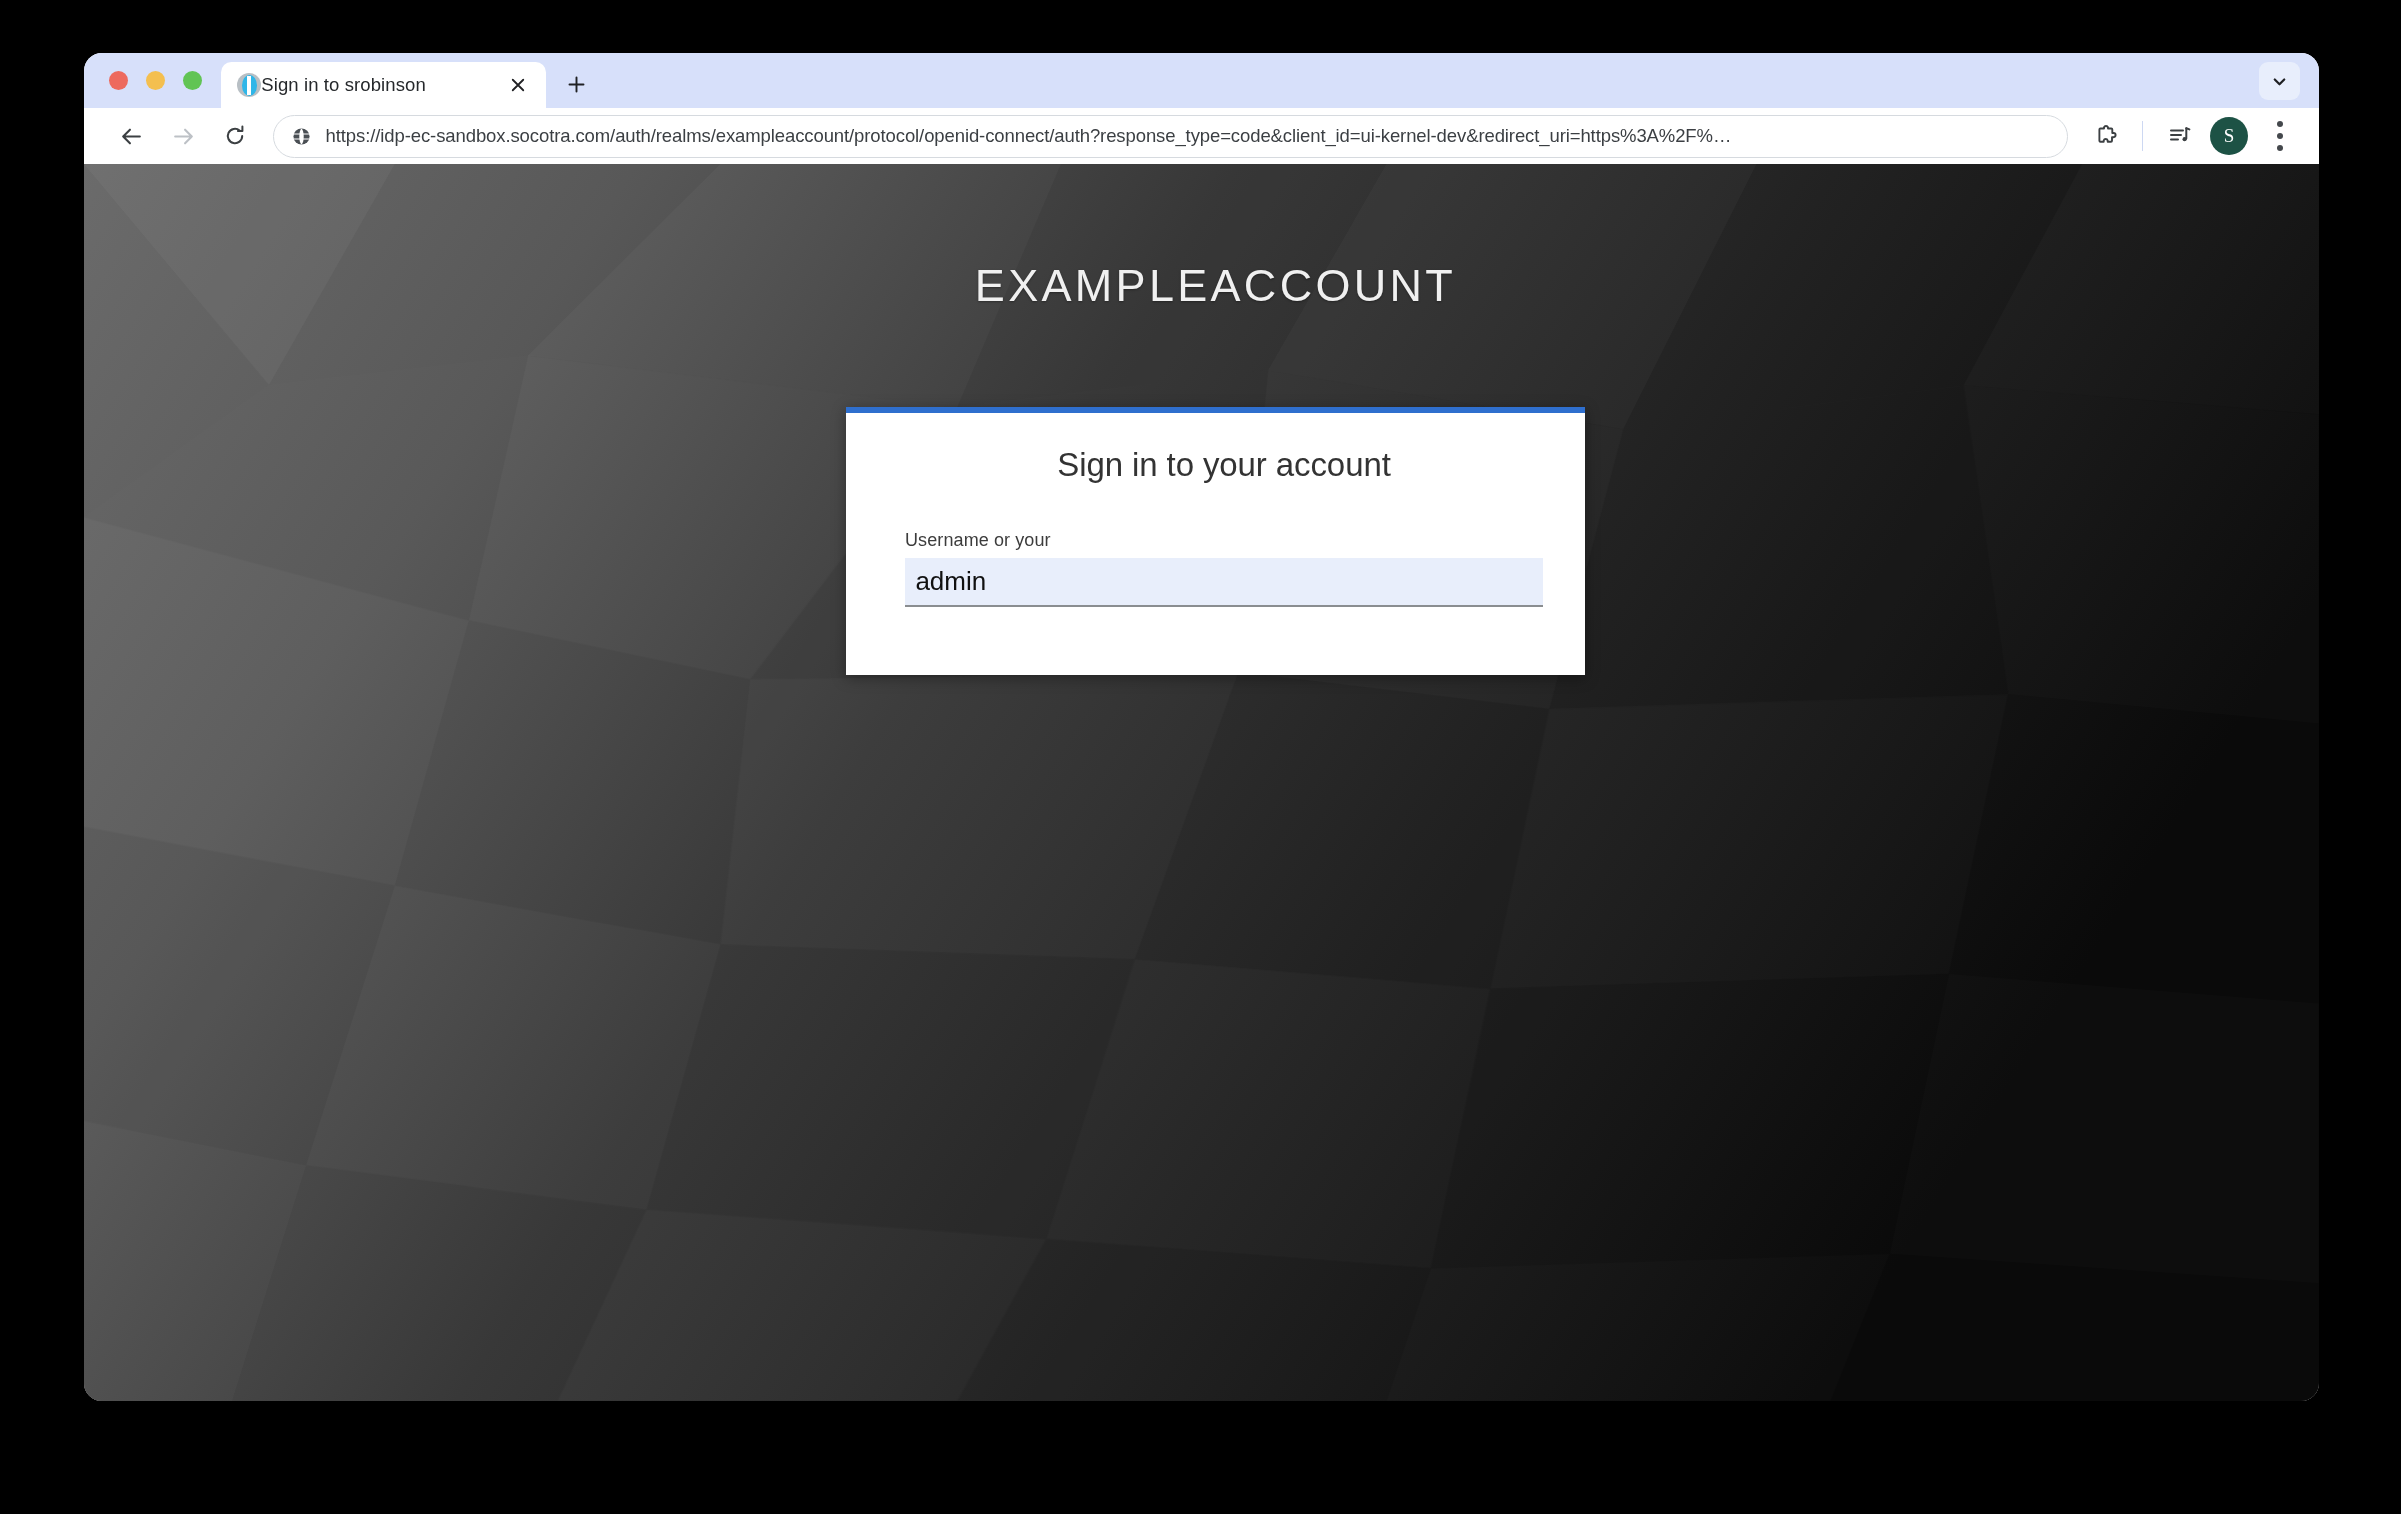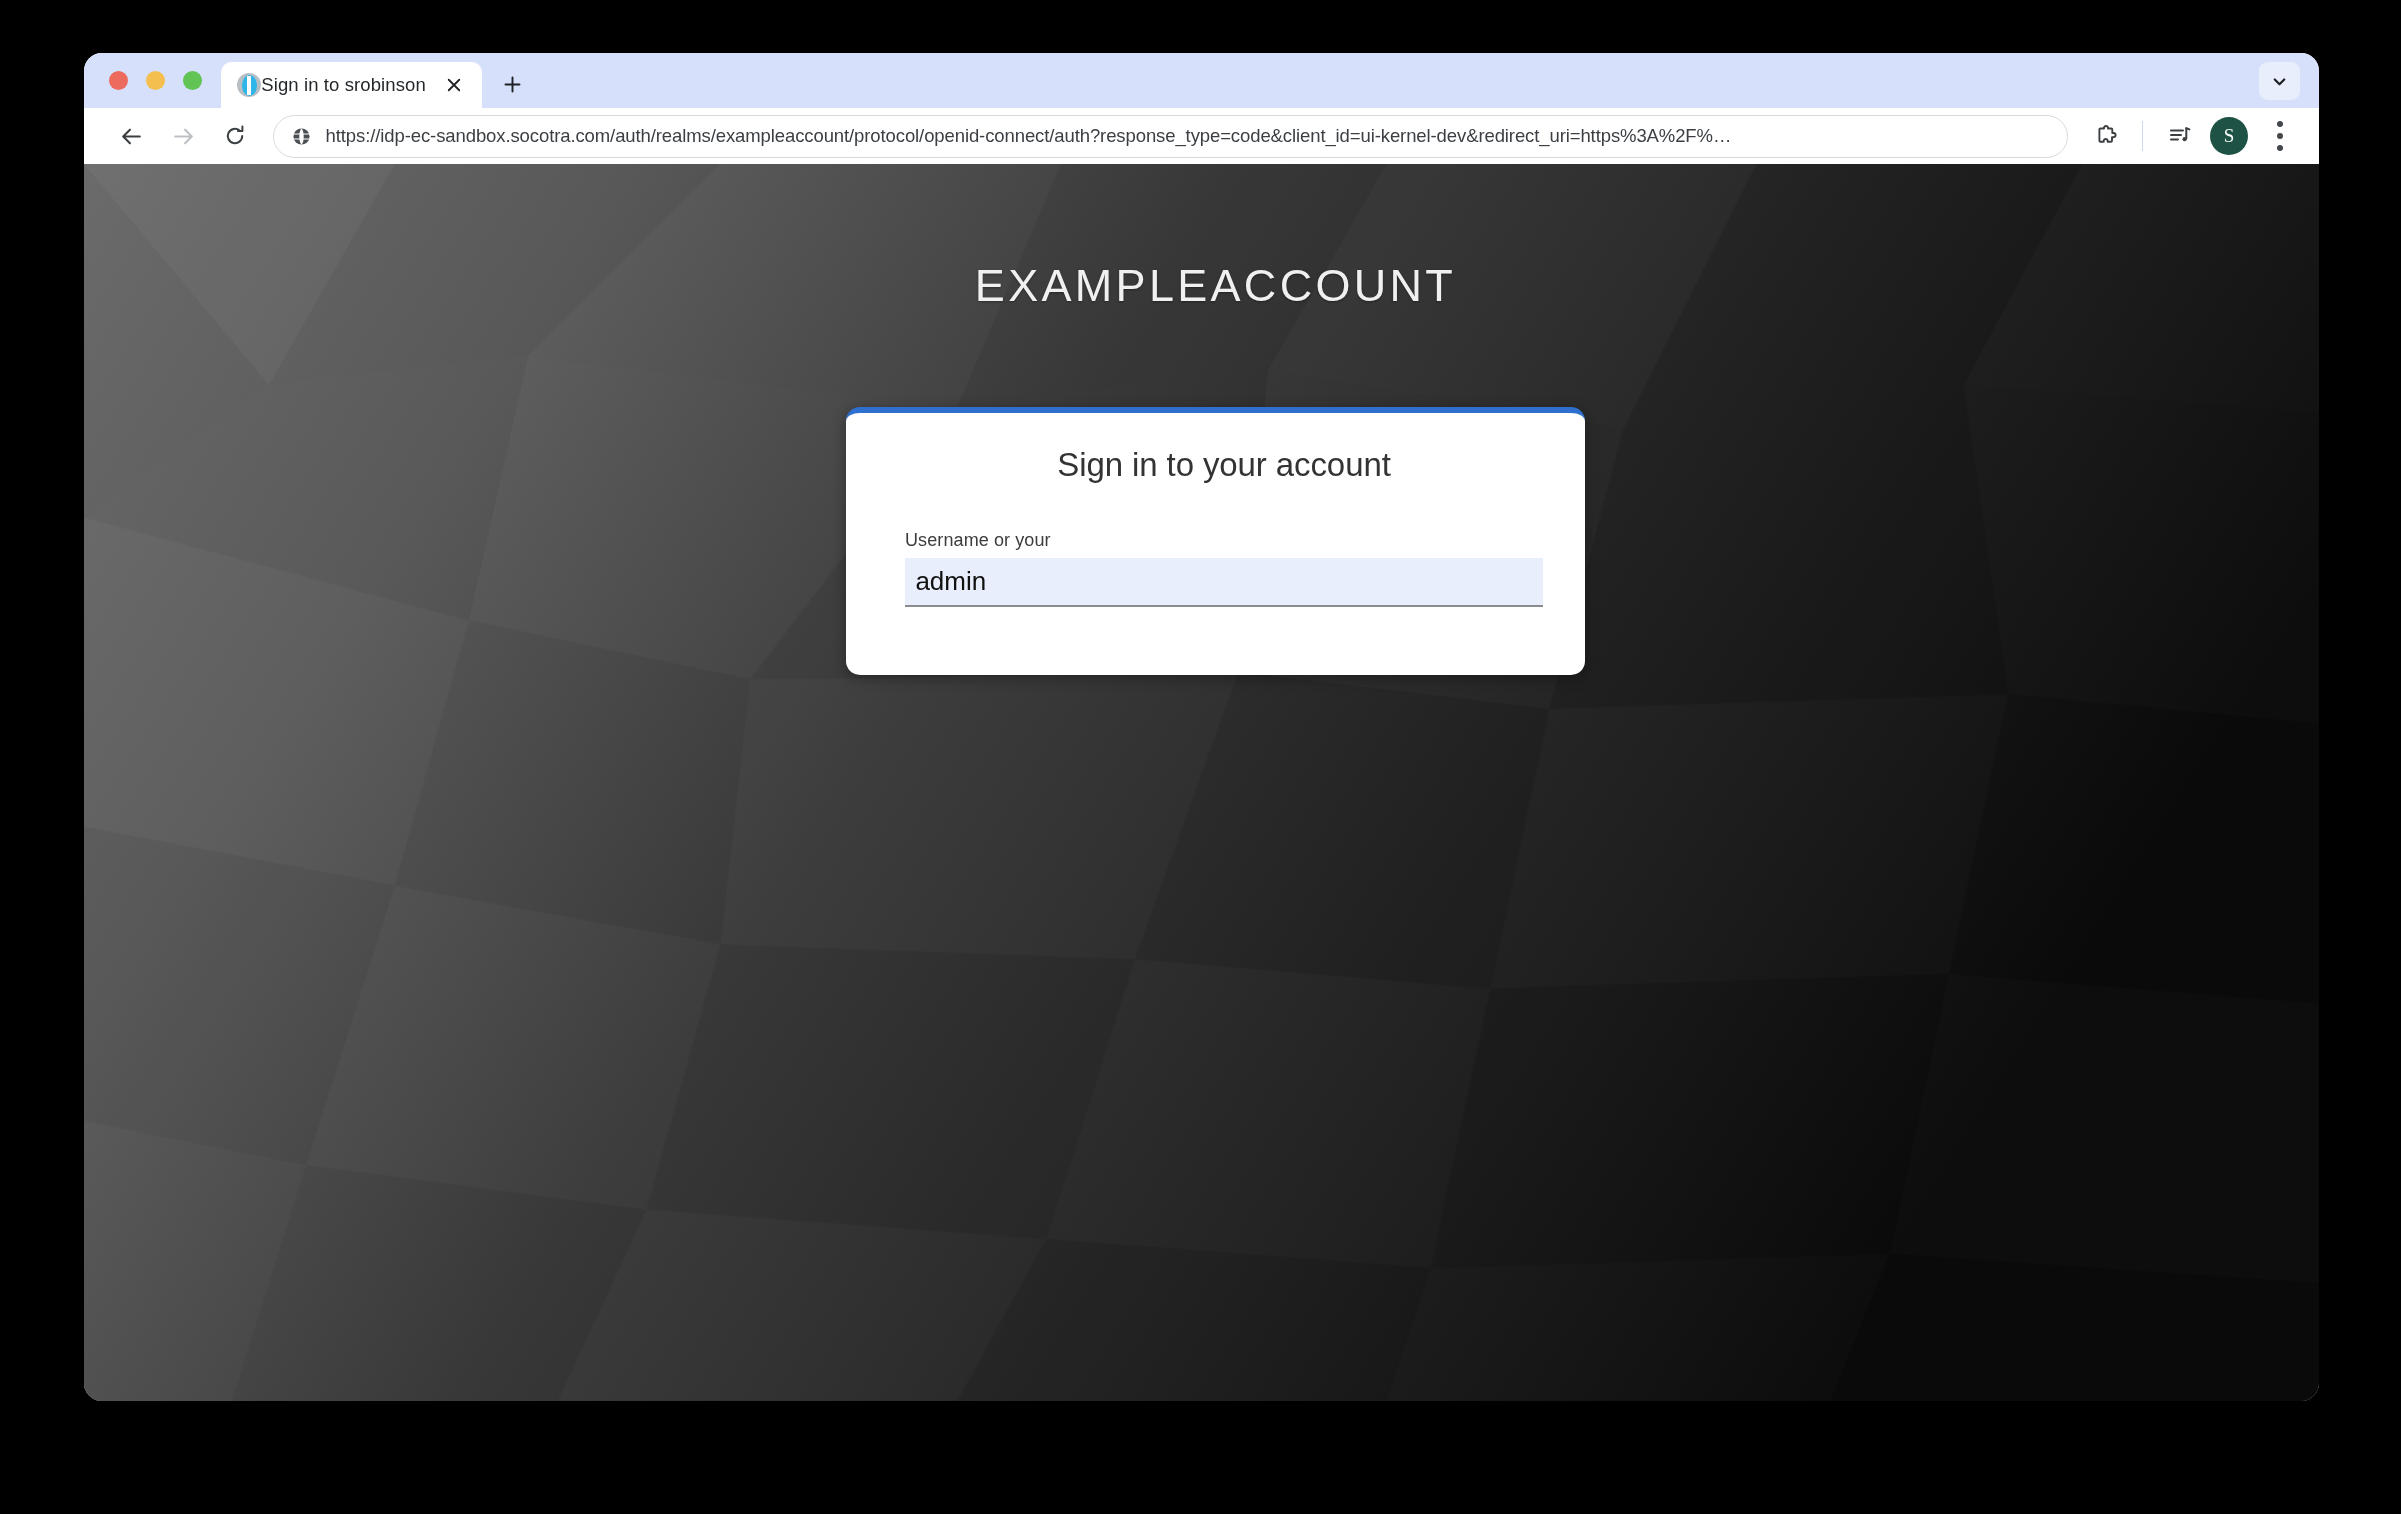--- a/index.html
+++ b/index.html
@@ -45,21 +45,21 @@
   }
   .tl-dot { width: 19px; height: 19px; border-radius: 50%; }
   .tl-red { background: #ed6a5e; }
   .tl-yellow { background: #f4bf4f; }
   .tl-green { background: #61c454; }
 
   .tab {
     display: flex;
     align-items: center;
     height: 46px;
-    width: 261px;
+    width: 325px;
     background: #ffffff;
     border-radius: 10.4px 10.4px 0 0;
     padding: 0 13.3px 0 16.3px;
     position: relative;
   }
 
   .tab-favicon {
     width: 24px; height: 24px;
     flex: 0 0 24px;
     border-radius: 50%;
@@ -238,21 +238,20 @@
   }
 
   
   .login-card {
     margin-top: 95px;
     width: 739px;
     background: #ffffff;
     border-top: 6.7px solid #2f6fce;
     box-shadow: 0 3px 13.3px rgba(0,0,0,0.35);
     padding: 33px 42px 49px 59px;
-    border-radius: 14px;
   }
 
   .card-heading {
     text-align: center;
     font-size: 33px;
     font-weight: 400;
     color: #333333;
     margin-bottom: 46px;
     letter-spacing: -0.1px;
   }

